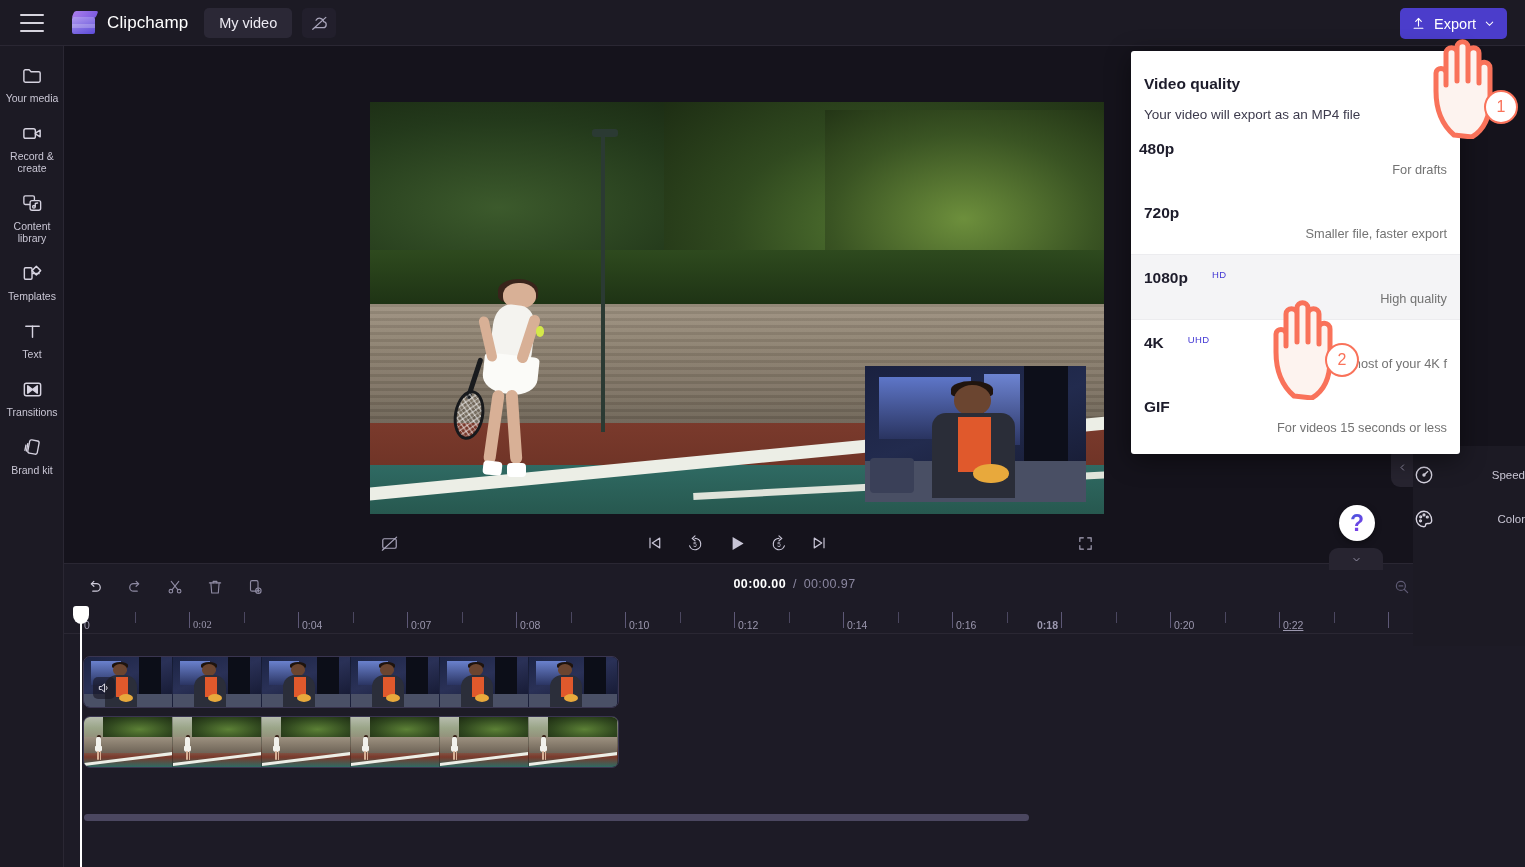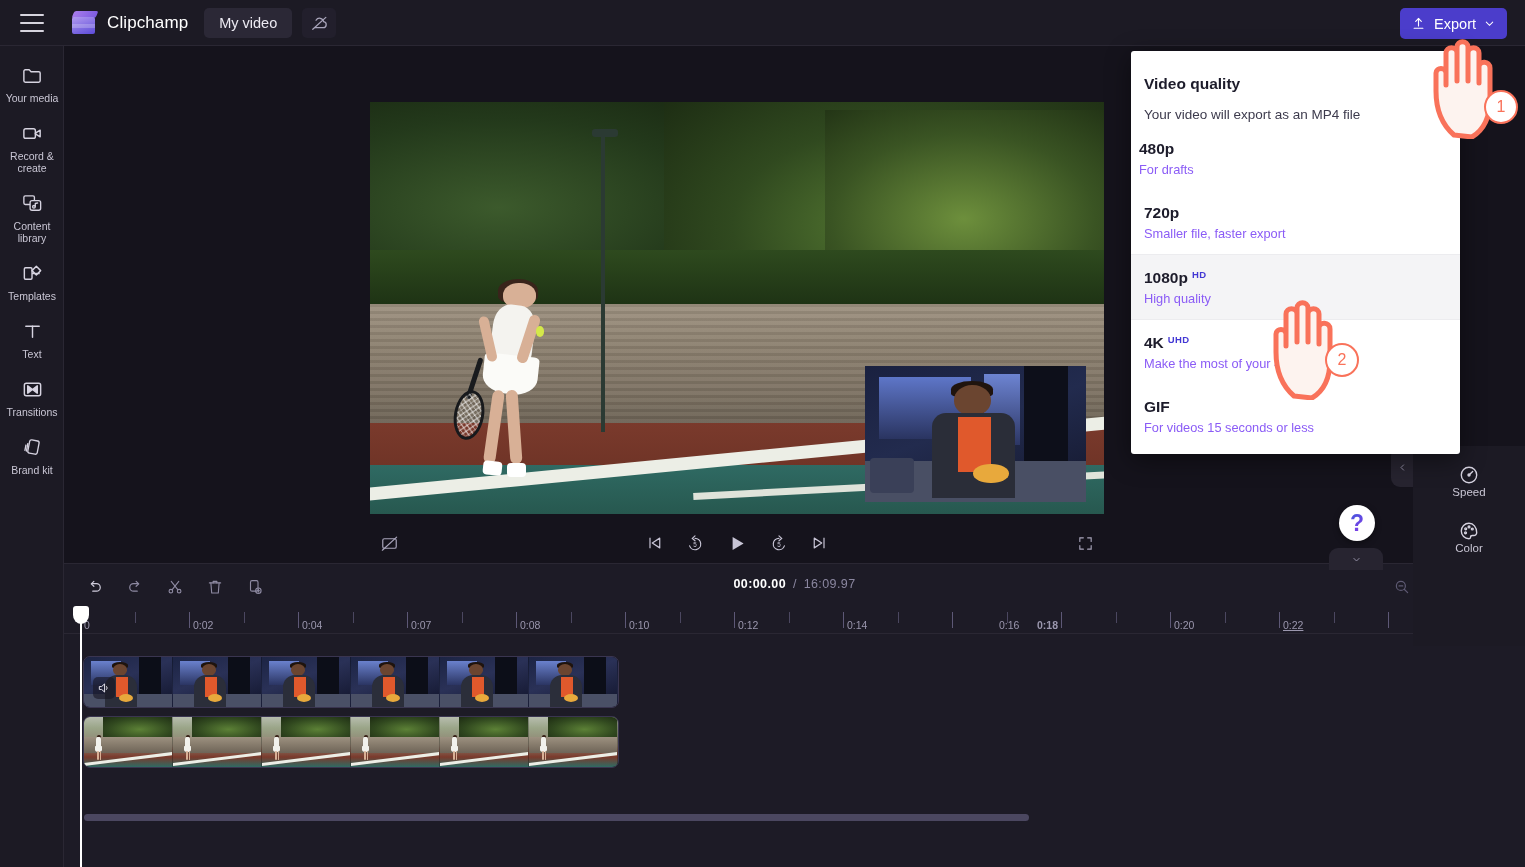--- a/index.html
+++ b/index.html
@@ -186,22 +186,22 @@
     position:absolute; left:1391px; top:447px; width:22px; height:40px;
     background:#272430; border-radius:9px 0 0 9px; display:flex;
     align-items:center; justify-content:center; cursor:pointer; z-index:25;
   }
 
   
   .prop-rail {
     position:absolute; right:0; top:446px; width:112px; height:200px;
     background:#1c1a24; padding-top: 8px; z-index: 20;
   }
-  .prop-item { width:112px; padding:10px 0 12px; display:flex; flex-direction:column;
-    align-items:center; gap:0; cursor:pointer; }
+  .prop-item { width:112px; padding:10px 0 12px; display:flex; 
+    align-items:center; gap:6px; cursor:pointer;justify-content:space-between; }
   .prop-label { color:#c9c6d4; font-size:11.5px; }
 
   
   .timeline {
     position:absolute; left:64px; top:563px; width:1461px; height:304px;
     background:#1d1b26; border-top:1px solid #2a2733;
   }
   .tl-toolbar { position:relative; height:44px; }
   .tl-tools { position:absolute; left:16px; top:10px; display:flex; gap:10px; align-items:center; }
   .tl-tool { width:30px; height:26px; display:flex; align-items:center;
@@ -271,22 +271,22 @@
   .dropdown {
     position:absolute; left:1131px; top:51px; width:329px; height:403px;
     background:#fff; border-radius:3px;
     box-shadow: 0 6px 26px rgba(0,0,0,.45); z-index:40; overflow:hidden;
   }
   .dd-title { font-size:15.5px; font-weight:bold; color:#1d1c2b; padding:24px 0 0 13px; }
   .dd-sub { font-size:13.5px; color:#3d3b4d; padding:14px 0 0 13px; }
   .dd-opt { padding:14px 13px 13px; cursor:pointer; }
   .dd-opt.active { background:#f4f4f6; border-top:1px solid #ececef; border-bottom:1px solid #ececef; }
   .dd-opt-title { font-size:15.5px; font-weight:bold; color:#1d1c2b; display:flex; align-items:flex-start; gap:4px; }
-  .dd-badge { font-size:9.5px; font-weight:bold; color:#4338d4; letter-spacing:.4px; position:relative; top:0px; }
-  .dd-opt-desc { font-size:12.8px; color:#8b5cf6; margin-top:4px; }
+  .dd-badge { font-size:9.5px; font-weight:normal; color:#4338d4; letter-spacing:.4px; position:relative; top:0px;margin-left:20px; }
+  .dd-opt-desc { font-size:12.8px; color:#737373; margin-top:4px;text-align:right; }
 
   
   .cursor { position:absolute; z-index:60; pointer-events:none; }
   .badge-num {
     position:absolute; width:34px; height:34px; border-radius:50%;
     background:#fff; border:2.6px solid #f9725a; color:#f9725a;
     font-size:16px; display:flex; align-items:center; justify-content:center; z-index:61;
   }
 </style>
 </head>
@@ -553,21 +553,21 @@
           <svg width="18" height="18" viewBox="0 0 24 24" fill="none" stroke="#8e8aa2" stroke-width="1.5" stroke-linejoin="round">
             <rect x="6" y="3.5" width="10" height="14" rx="2"></rect>
               <circle cx="16.5" cy="17" r="3.6"></circle>
             <path d="M16.5 15.2v3.6M14.7 17h3.6" stroke-linecap="round"></path>
           </svg>
         </div>
       </div>
       <div class="timecode">
         <span class="tc-cur">00:00.00</span>
         <span class="tc-sep">/</span>
-        <span class="tc-tot">16:09.97</span>
+        <span class="tc-tot">00:00.97</span>
       </div>
       <div class="tl-zooms">
         <div class="tl-tool">
           <svg width="18" height="18" viewBox="0 0 24 24" fill="none" stroke="#5e5a73" stroke-width="1.6" stroke-linecap="round">
             <circle cx="10.5" cy="10.5" r="6"></circle>
               <path d="M15 15l4.5 4.5"></path>
               <path d="M8 10.5h5"></path>
           </svg>
         </div>
         <div class="tl-tool">
@@ -586,42 +586,42 @@
           </svg>
         </div>
       </div>
     </div>
 
     <div class="ruler" id="ruler">
         <div class="tick major" style="left: 16px;"></div>
         <div class="tick-label" style="left: 16px;">0</div>
         <div class="tick" style="left: 70.5px;"></div>
         <div class="tick major" style="left: 125px;"></div>
-        <div class="tick-label" style="left: 125px;">0:02</div>
+        <div class="tick-label" style="left: 125px; font-family: Liberation Serif, serif;">0:02</div>
         <div class="tick" style="left: 179.5px;"></div>
         <div class="tick major" style="left: 234px;"></div>
         <div class="tick-label" style="left: 234px;">0:04</div>
         <div class="tick" style="left: 288.5px;"></div>
         <div class="tick major" style="left: 343px;"></div>
         <div class="tick-label" style="left: 343px;">0:07</div>
         <div class="tick" style="left: 397.5px;"></div>
         <div class="tick major" style="left: 452px;"></div>
         <div class="tick-label" style="left: 452px;">0:08</div>
         <div class="tick" style="left: 506.5px;"></div>
         <div class="tick major" style="left: 561px;"></div>
         <div class="tick-label" style="left: 561px;">0:10</div>
         <div class="tick" style="left: 615.5px;"></div>
         <div class="tick major" style="left: 670px;"></div>
         <div class="tick-label" style="left: 670px;">0:12</div>
         <div class="tick" style="left: 724.5px;"></div>
         <div class="tick major" style="left: 779px;"></div>
         <div class="tick-label" style="left: 779px;">0:14</div>
         <div class="tick" style="left: 833.5px;"></div>
         <div class="tick major" style="left: 888px;"></div>
-        <div class="tick-label" style="left: 931px;">0:16</div>
+        <div class="tick-label" style="left: 888px;">0:16</div>
         <div class="tick" style="left: 942.5px;"></div>
         <div class="tick major" style="left: 997px;"></div>
         <div class="tick-label" style="left: 969px; font-weight: bold;">0:18</div>
         <div class="tick" style="left: 1051.5px;"></div>
         <div class="tick major" style="left: 1106px;"></div>
         <div class="tick-label" style="left: 1106px;">0:20</div>
         <div class="tick" style="left: 1160.5px;"></div>
         <div class="tick major" style="left: 1215px;"></div>
         <div class="tick-label" style="left: 1215px; text-decoration: underline;">0:22</div>
         <div class="tick" style="left: 1269.5px;"></div>

